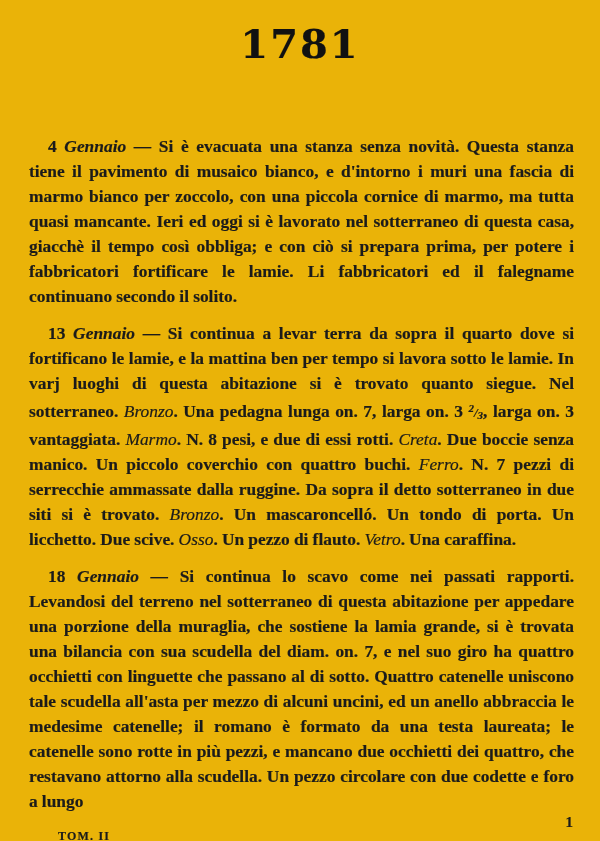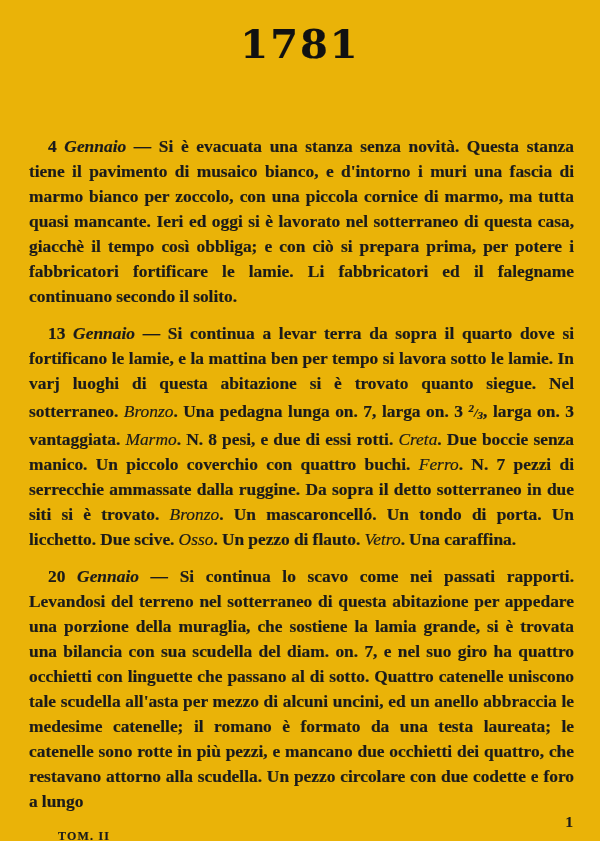--- a/index.html
+++ b/index.html
@@ -122,21 +122,21 @@
     </p>
 
     <p class="entry">
       <span class="daynum">13</span>
       <span class="month">Gennaio</span>
       <span class="dash">—</span>
       <span>Si continua a levar terra da sopra il quarto dove si fortificano le lamie, e la mattina ben per tempo si lavora sotto le lamie. In varj luoghi di questa abitazione si è trovato quanto siegue. Nel sotterraneo. </span><span class="material">Bronzo</span><span>. Una pedagna lunga on. 7, larga on. 3 </span><span class="frac"><span class="num">2</span><span class="bar">/</span><span class="den">3</span></span><span>, larga on. 3 vantaggiata. </span><span class="material">Marmo</span><span>. N. 8 pesi, e due di essi rotti. </span><span class="material">Creta</span><span>. Due boccie senza manico. Un piccolo coverchio con quattro buchi. </span><span class="material">Ferro</span><span>. N. 7 pezzi di serrecchie ammassate dalla ruggine. Da sopra il detto sotterraneo in due siti si è trovato. </span><span class="material">Bronzo</span><span>. Un mascaroncelló. Un tondo di porta. Un licchetto. Due scive. </span><span class="material">Osso</span><span>. Un pezzo di flauto. </span><span class="material">Vetro</span><span>. Una caraffina.</span>
     </p>
 
     <p class="entry">
-      <span class="daynum">20</span>
+      <span class="daynum">18</span>
       <span class="month">Gennaio</span>
       <span class="dash">—</span>
       <span>Si continua lo scavo come nei passati rapporti. Levandosi del terreno nel sotterraneo di questa abitazione per appedare una porzione della muraglia, che sostiene la lamia grande, si è trovata una bilancia con sua scudella del diam. on. 7, e nel suo giro ha quattro occhietti con linguette che passano al di sotto. Quattro catenelle uniscono tale scudella all'asta per mezzo di alcuni uncini, ed un anello abbraccia le medesime catenelle; il romano è formato da una testa laureata; le catenelle sono rotte in più pezzi, e mancano due occhietti dei quattro, che restavano attorno alla scudella. Un pezzo circolare con due codette e foro a lungo</span>
     </p>
 
   </div>
 
   <div class="footer-left">TOM. II</div>
 
   <div class="footer-right">1</div>

